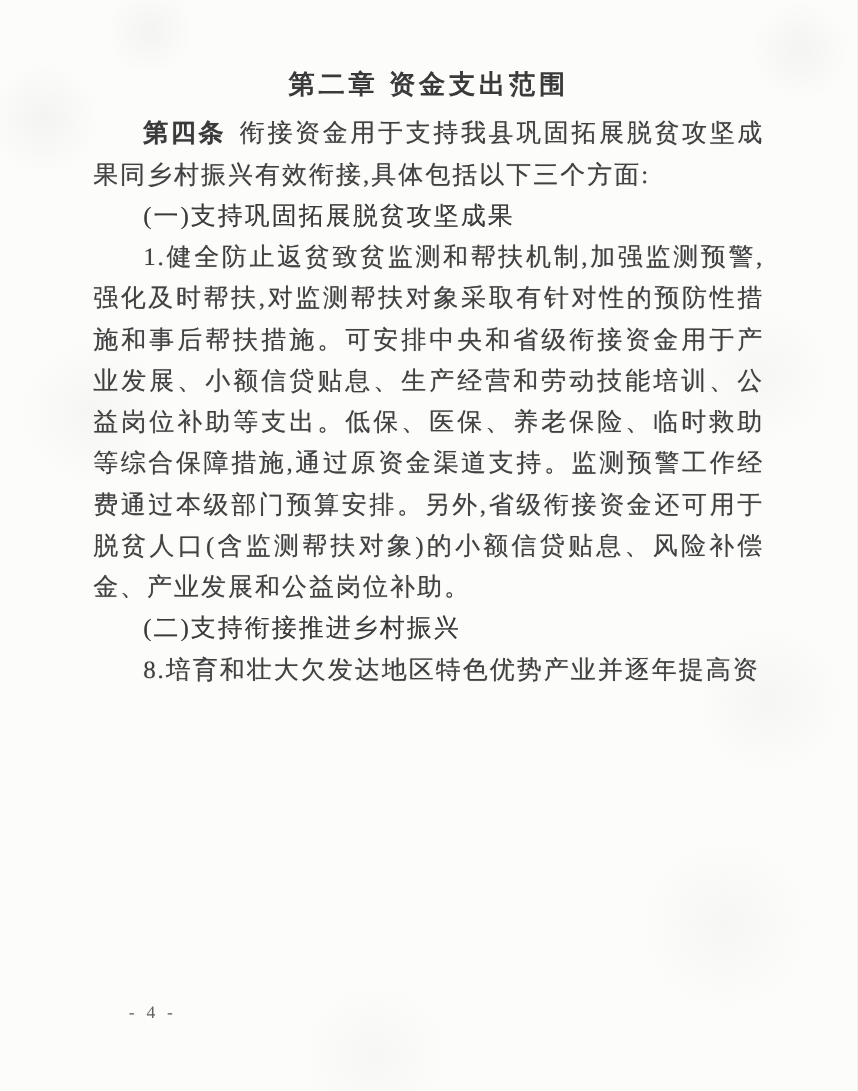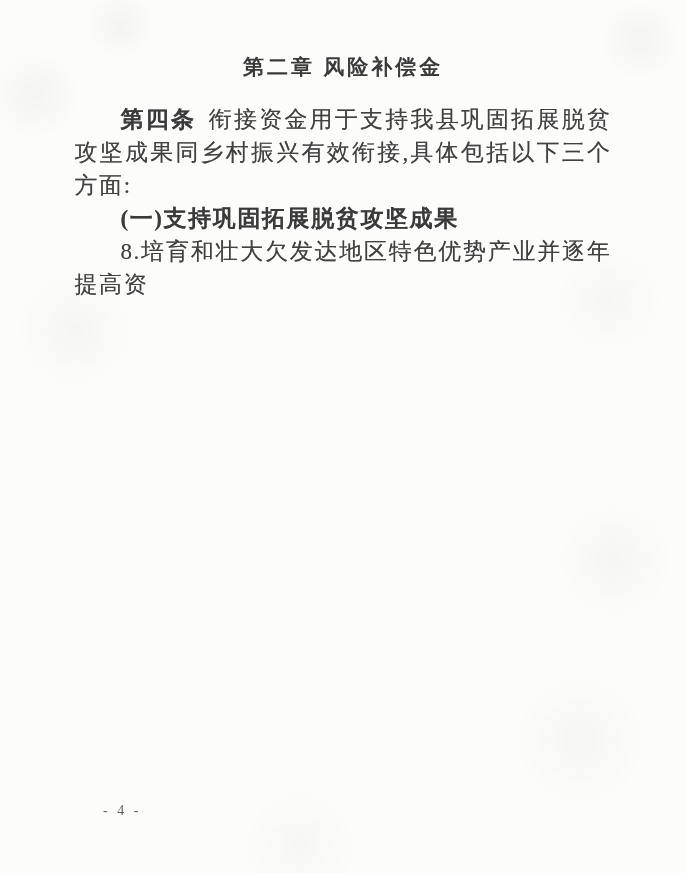--- a/index.html
+++ b/index.html
@@ -32,35 +32,35 @@
     padding-top: 52px;
     text-align: center;
     font-size: 21px;
     font-weight: bold;
     letter-spacing: 3px;
     line-height: 30px;
     color: #3a3a3a;
   }
   .body-text {
     width: 537px;
-    margin: 21px auto 0 auto;
-    font-size: 23px;
+    margin: 9px auto 0 auto;
+    font-size: 20px;
     line-height: 33px;
     letter-spacing: 1.6px;
     text-align: justify;
   }
   .para {
     margin: 0;
     text-indent: 2em;
     text-shadow: 0 0 0.6px rgba(65,65,65,0.55);
   }
   .subheading {
     margin: 0;
     text-indent: 2em;
-    font-weight: bold;
+    font-weight: normal;
     color: #3a3a3a;
     text-shadow: 0 0 0.5px rgba(58,58,58,0.5);
   }
   .article-label {
     font-weight: bold;
     color: #3a3a3a;
     margin-right: 0.55em;
   }
   .page-number {
     position: absolute;
@@ -69,30 +69,32 @@
     font-size: 14px;
     letter-spacing: 3px;
     color: #606060;
   }
 </style>
 </head>
 <body>
 
 <div class="paper">
 
-  <h1 class="chapter-title">第二章 风险补偿金</h1>
+  <h1 class="chapter-title">第二章 资金支出范围</h1>
 
   <div class="body-text">
 
     <p class="para"><span class="article-label">第四条</span><span>衔接资金用于支持我县巩固拓展脱贫攻坚成果同乡村振兴有效衔接,具体包括以下三个方面:</span></p>
 
     <p class="subheading">(一)支持巩固拓展脱贫攻坚成果</p>
 
+    <p class="para">1.健全防止返贫致贫监测和帮扶机制,加强监测预警,强化及时帮扶,对监测帮扶对象采取有针对性的预防性措施和事后帮扶措施。可安排中央和省级衔接资金用于产业发展、小额信贷贴息、生产经营和劳动技能培训、公益岗位补助等支出。低保、医保、养老保险、临时救助等综合保障措施,通过原资金渠道支持。监测预警工作经费通过本级部门预算安排。另外,省级衔接资金还可用于脱贫人口(含监测帮扶对象)的小额信贷贴息、风险补偿金、产业发展和公益岗位补助。</p>
 
 
+    <p class="subheading">(二)支持衔接推进乡村振兴</p>
 
     <p class="para">8.培育和壮大欠发达地区特色优势产业并逐年提高资</p>
 
   </div>
 
   <div class="page-number">- 4 -</div>
 
 </div>
 
 </body></html>

